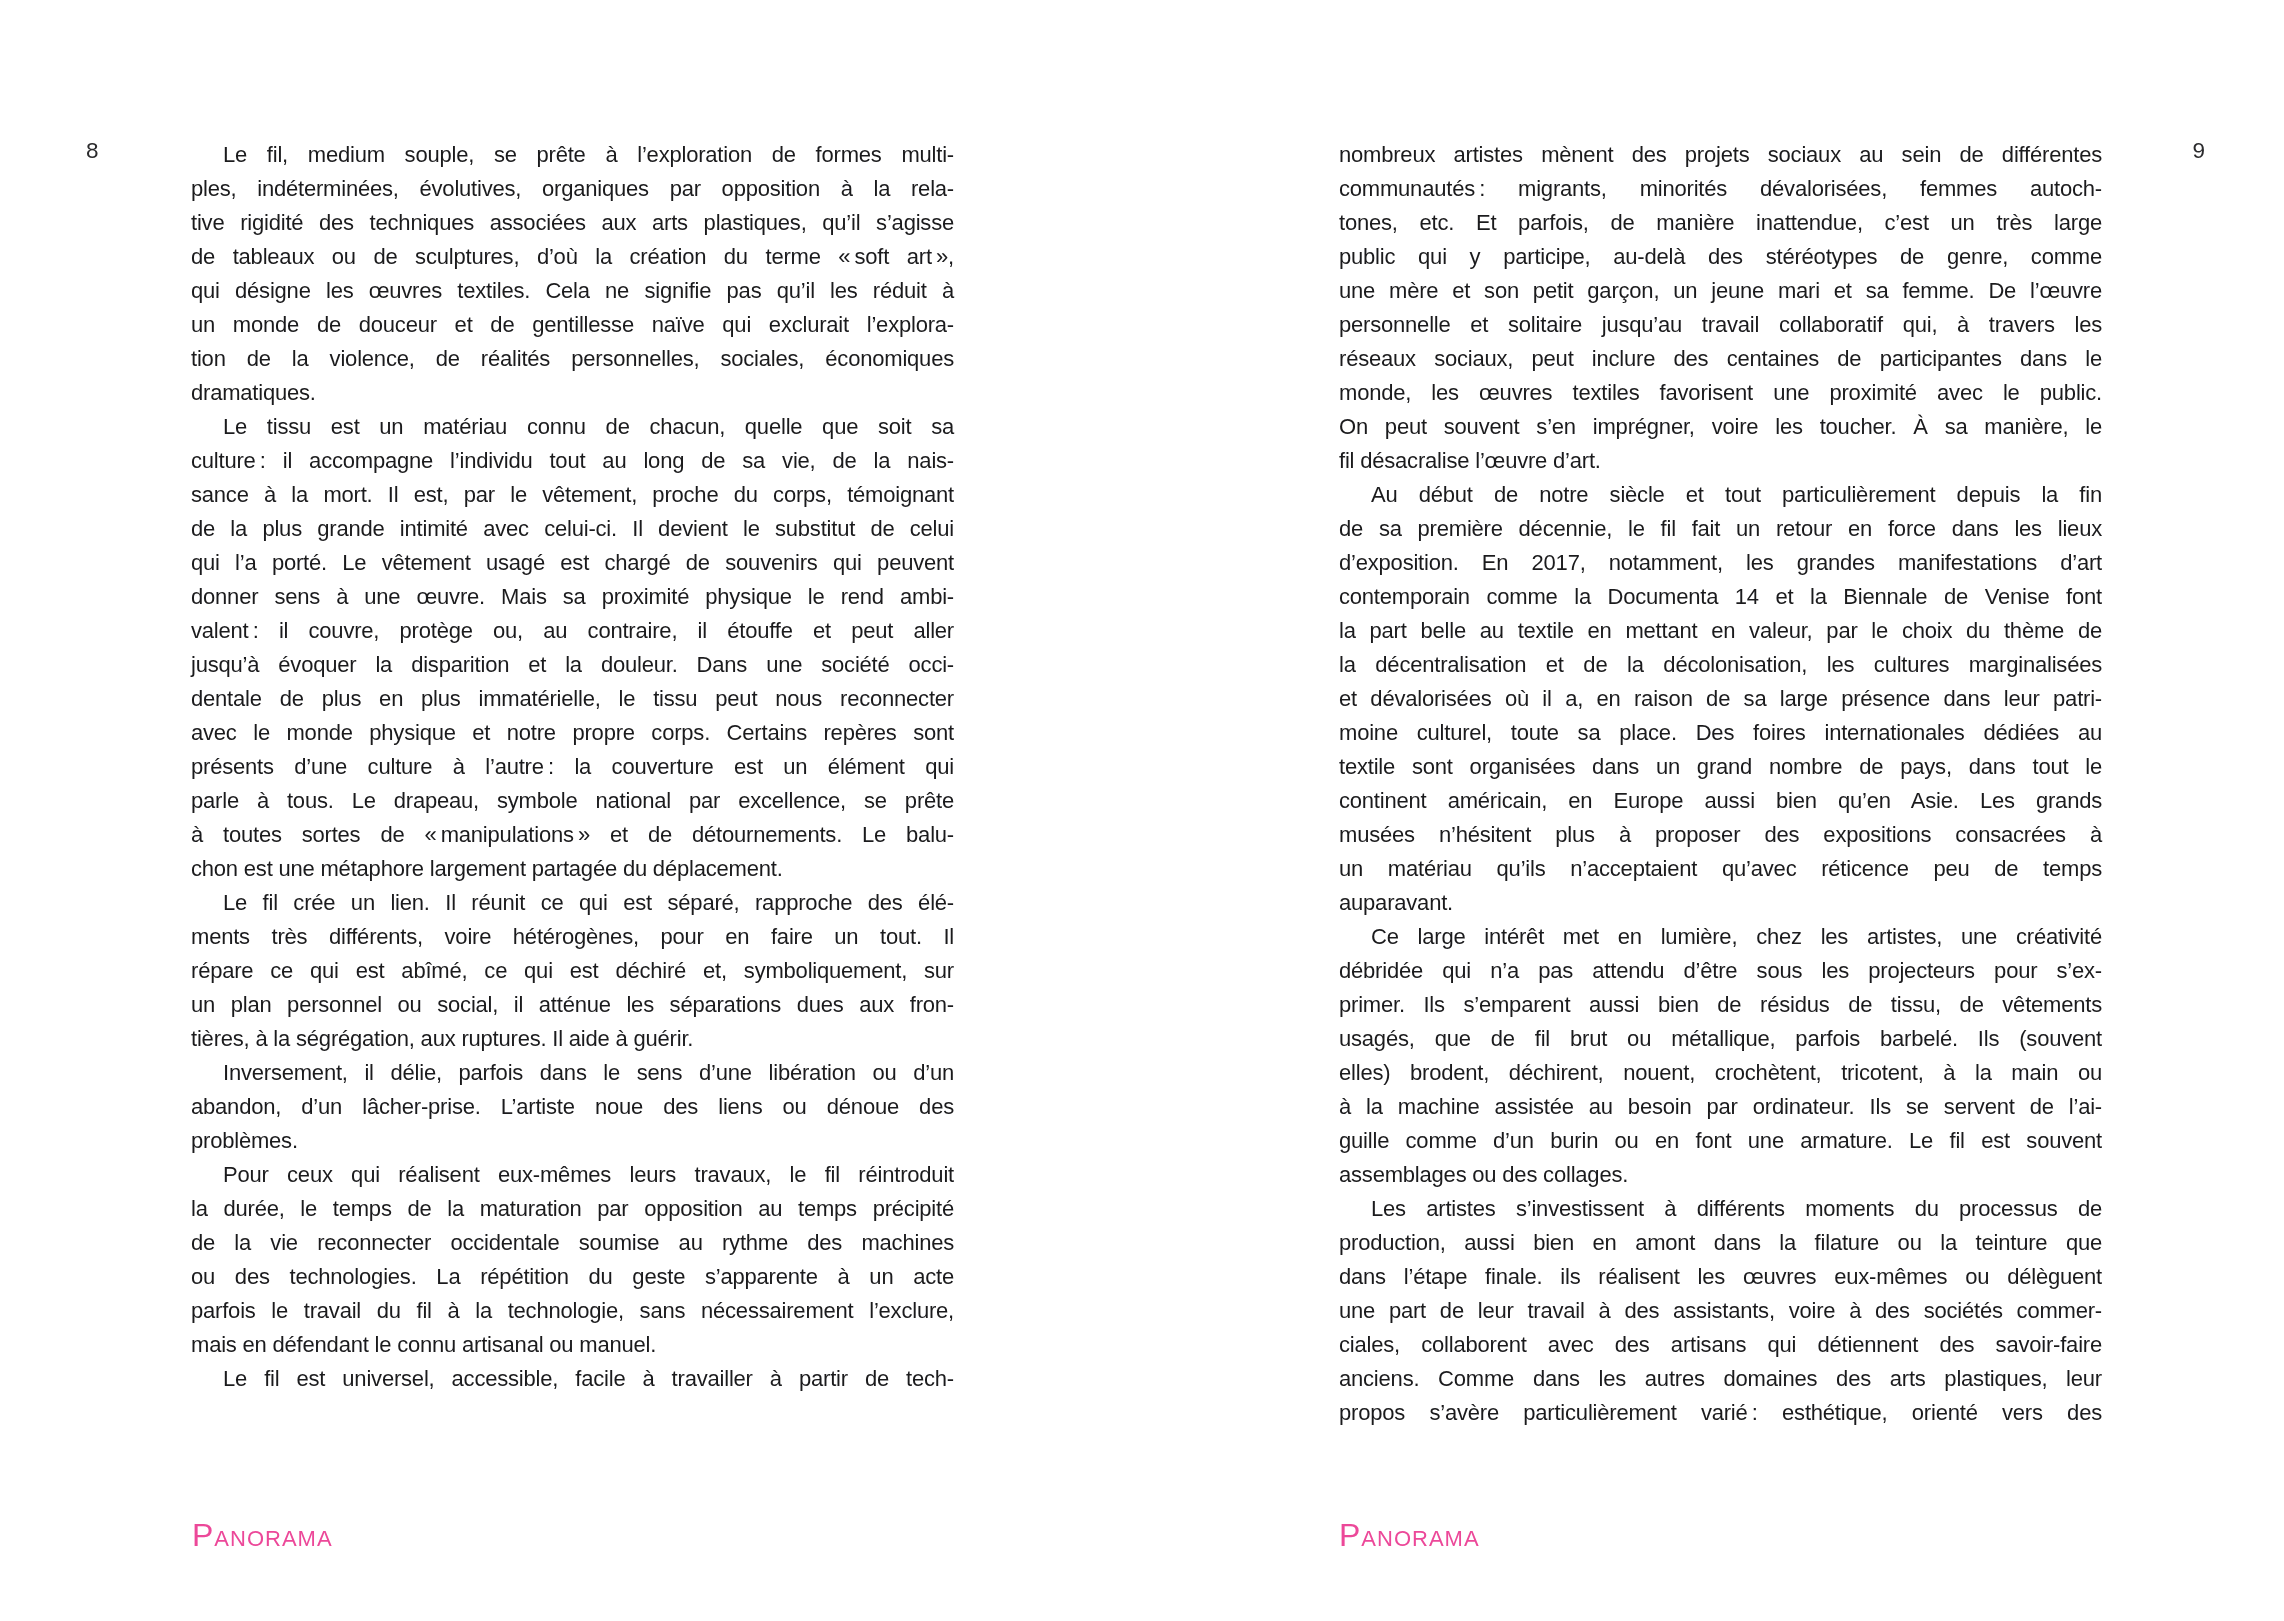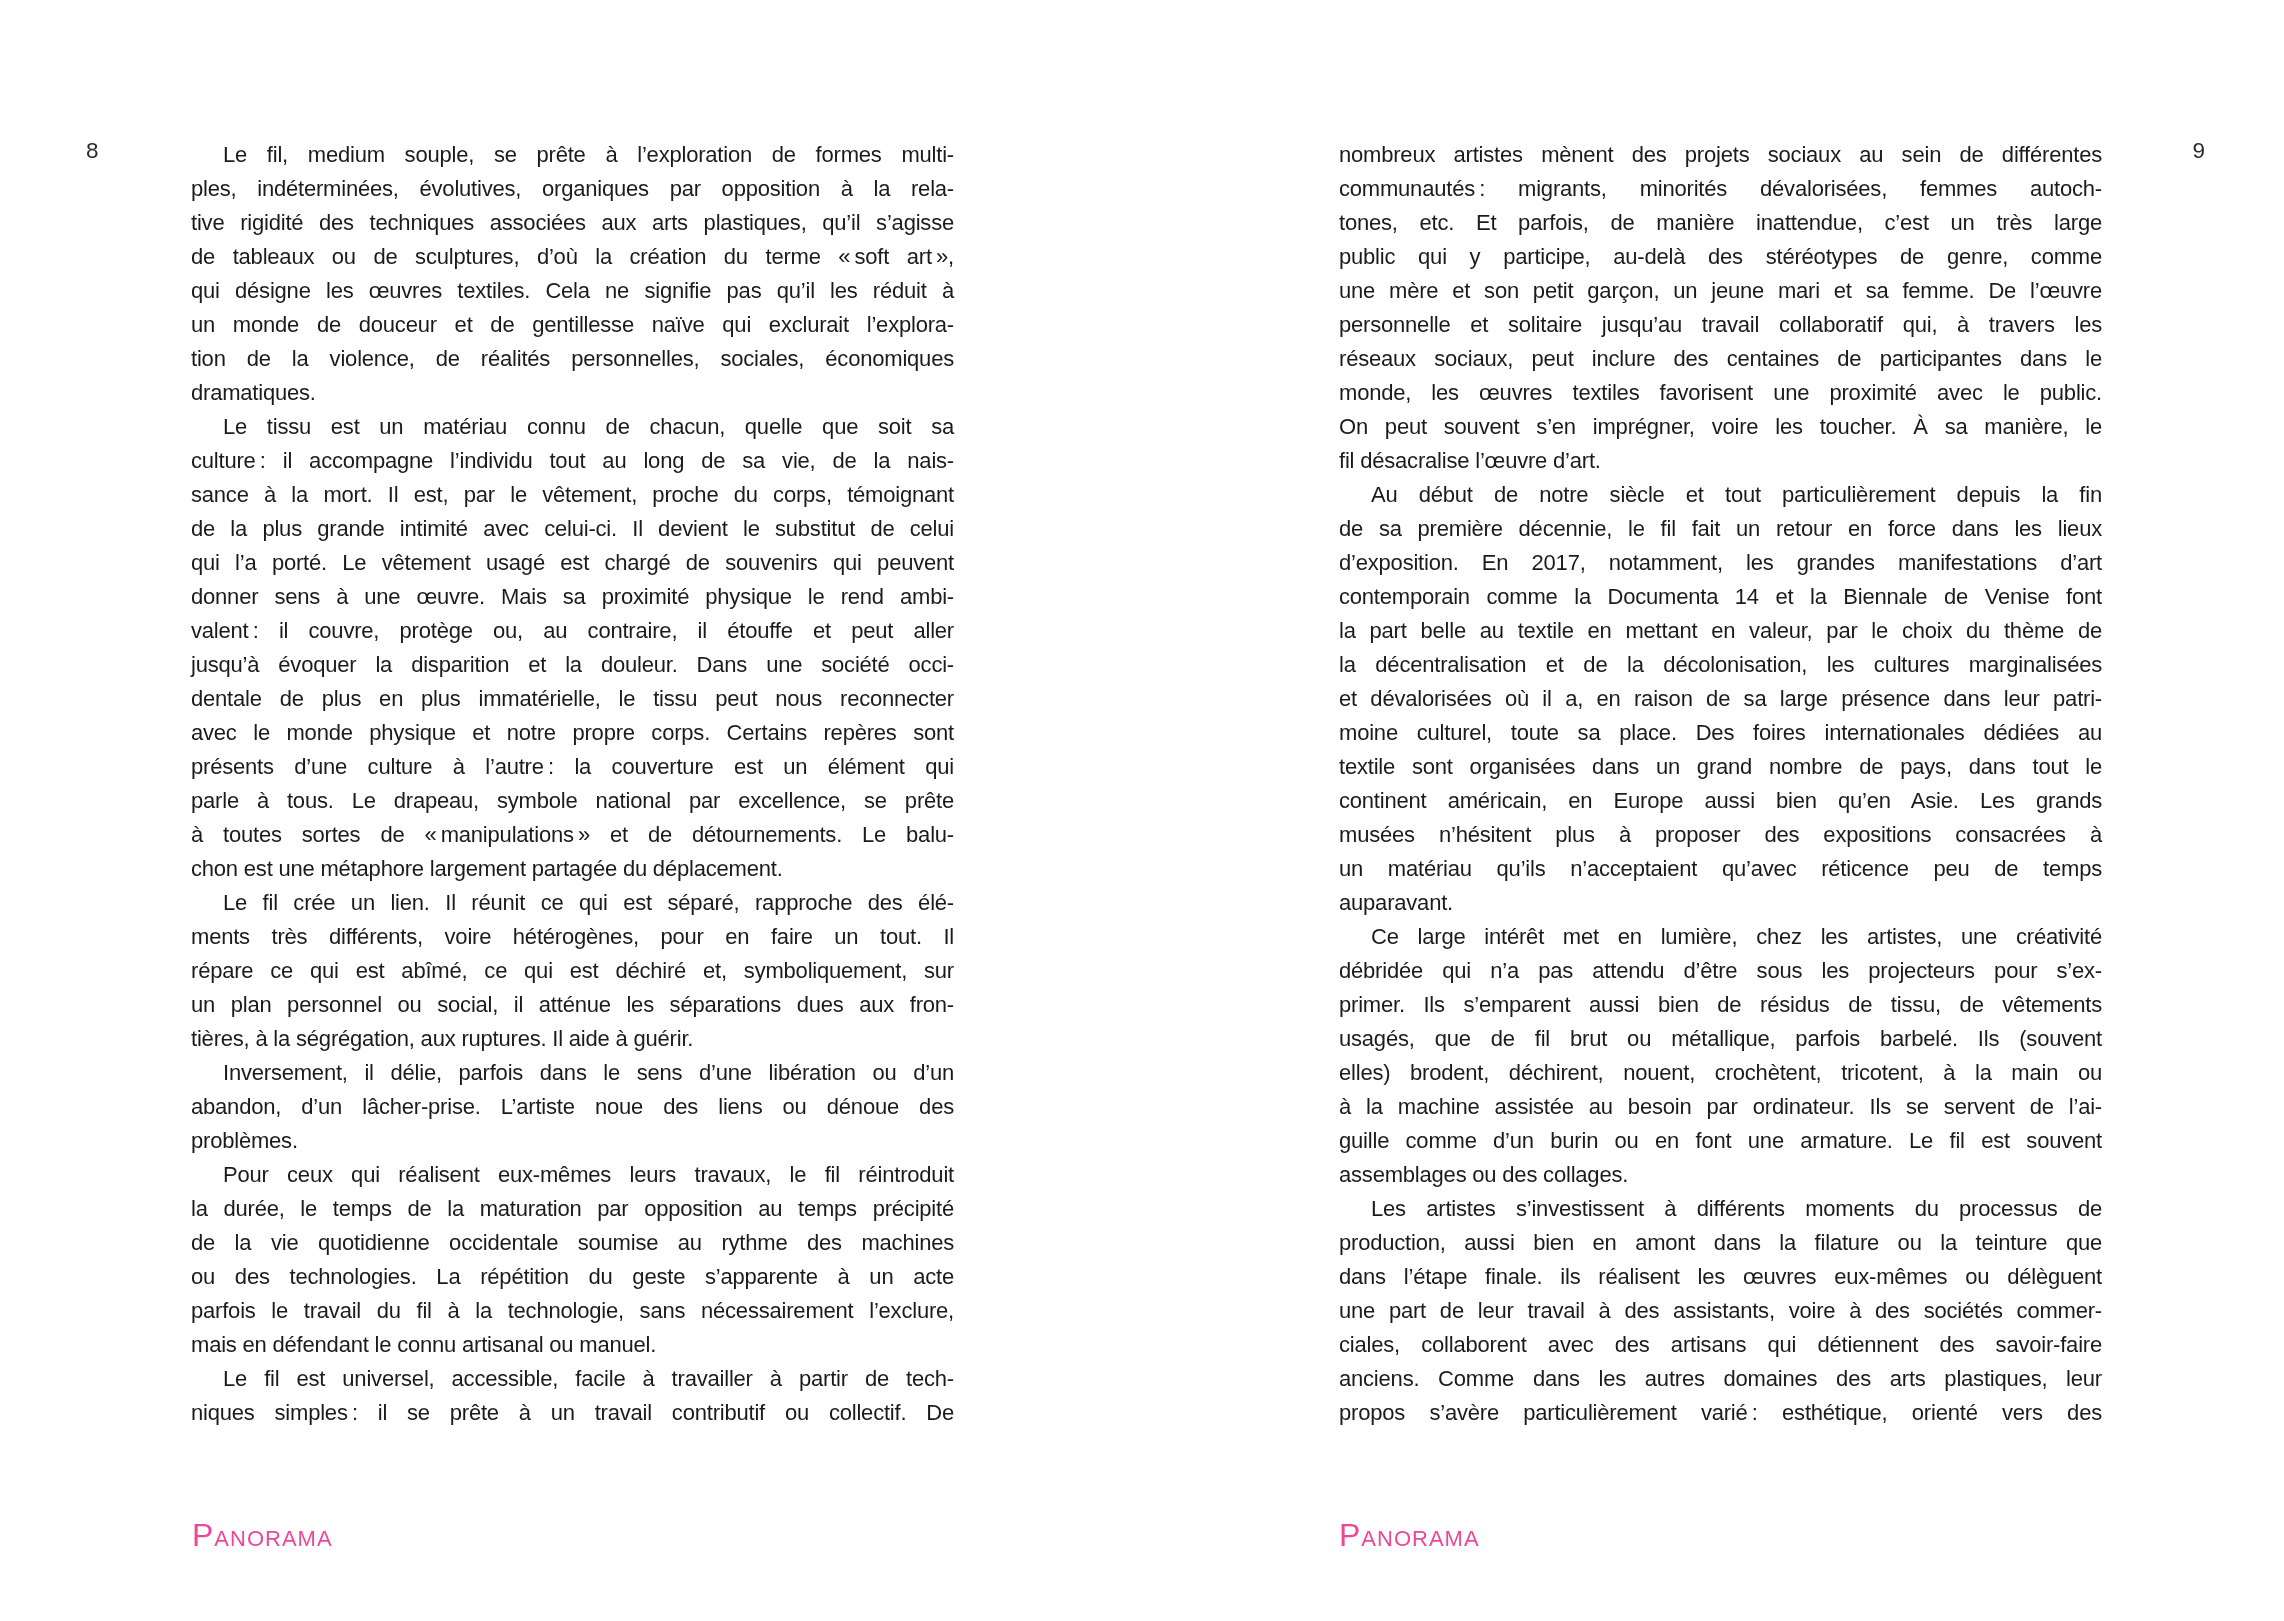--- a/index.html
+++ b/index.html
@@ -105,28 +105,27 @@
           <div class="line flush">tières, à la ségrégation, aux ruptures. Il aide à guérir.</div>
         </div>
         <div class="para">
           <div class="line indent">Inversement, il délie, parfois dans le sens d’une libération ou d’un</div>
           <div class="line">abandon, d’un lâcher-prise. L’artiste noue des liens ou dénoue des</div>
           <div class="line flush">problèmes.</div>
         </div>
         <div class="para">
           <div class="line indent">Pour ceux qui réalisent eux-mêmes leurs travaux, le fil réintroduit</div>
           <div class="line">la durée, le temps de la maturation par opposition au temps précipité</div>
-          <div class="line">de la vie quotidienne occidentale soumise au rythme des machines</div>
+          <div class="line">de la vie reconnecter occidentale soumise au rythme des machines</div>
           <div class="line">ou des technologies. La répétition du geste s’apparente à un acte</div>
           <div class="line">parfois le travail du fil à la technologie, sans nécessairement l’exclure,</div>
           <div class="line flush">mais en défendant le connu artisanal ou manuel.</div>
         </div>
         <div class="para">
           <div class="line indent">Le fil est universel, accessible, facile à travailler à partir de tech-</div>
-          <div class="line">niques simples : il se prête à un travail contributif ou collectif. De</div>
         </div>
       </div>
     <div class="running-footer left">Panorama</div>
   </section>
 
   <section>
     <div class="page-number right">9</div>
     <div class="textblock right">
         <div class="para">
           <div class="line">nombreux artistes mènent des projets sociaux au sein de différentes</div>

